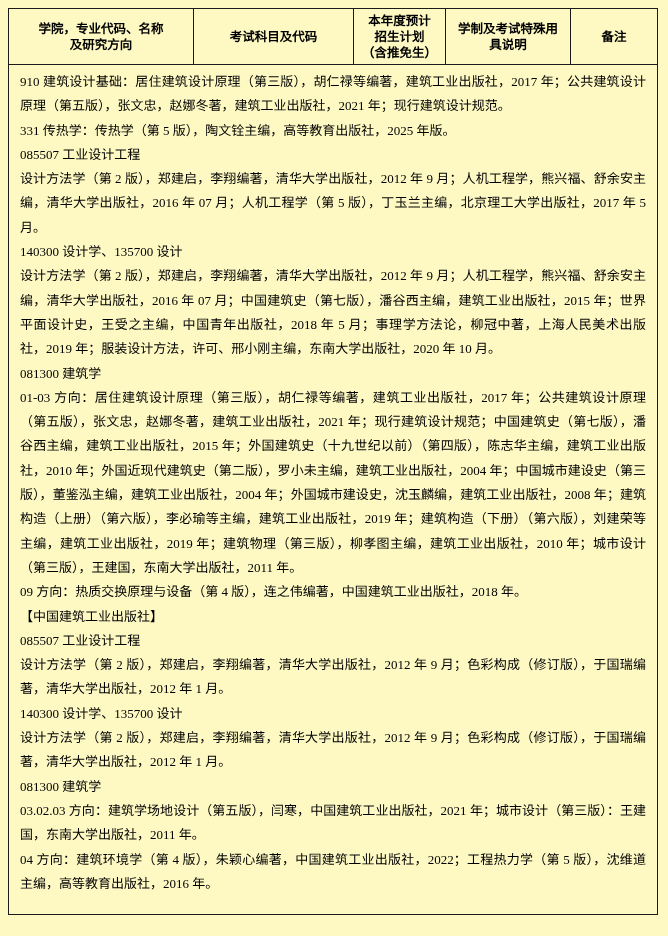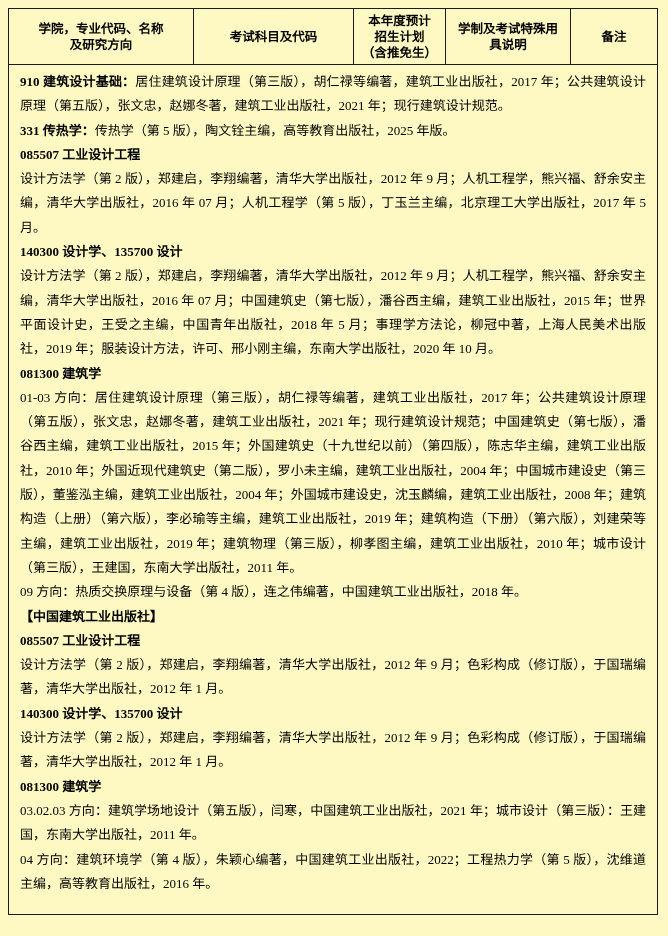--- a/index.html
+++ b/index.html
@@ -42,21 +42,21 @@
   .th.c5 { flex:1; border-right:none; }
   .tbody {
     box-sizing:border-box;
     height:849px;
     padding:5px 11px 6px 11px;
     font-size:13px;
     line-height:24.3px;
     text-align:justify;
   }
   .para { margin:0; }
-  .lead { font-weight:bold; }
+  .lead { font-weight:normal; }
 </style>
 </head>
 <body>
 
 <div class="page">
   <div class="doc-table">
 
     <div class="thead">
       <div class="th c1">学院，专业代码、名称
 及研究方向</div>

